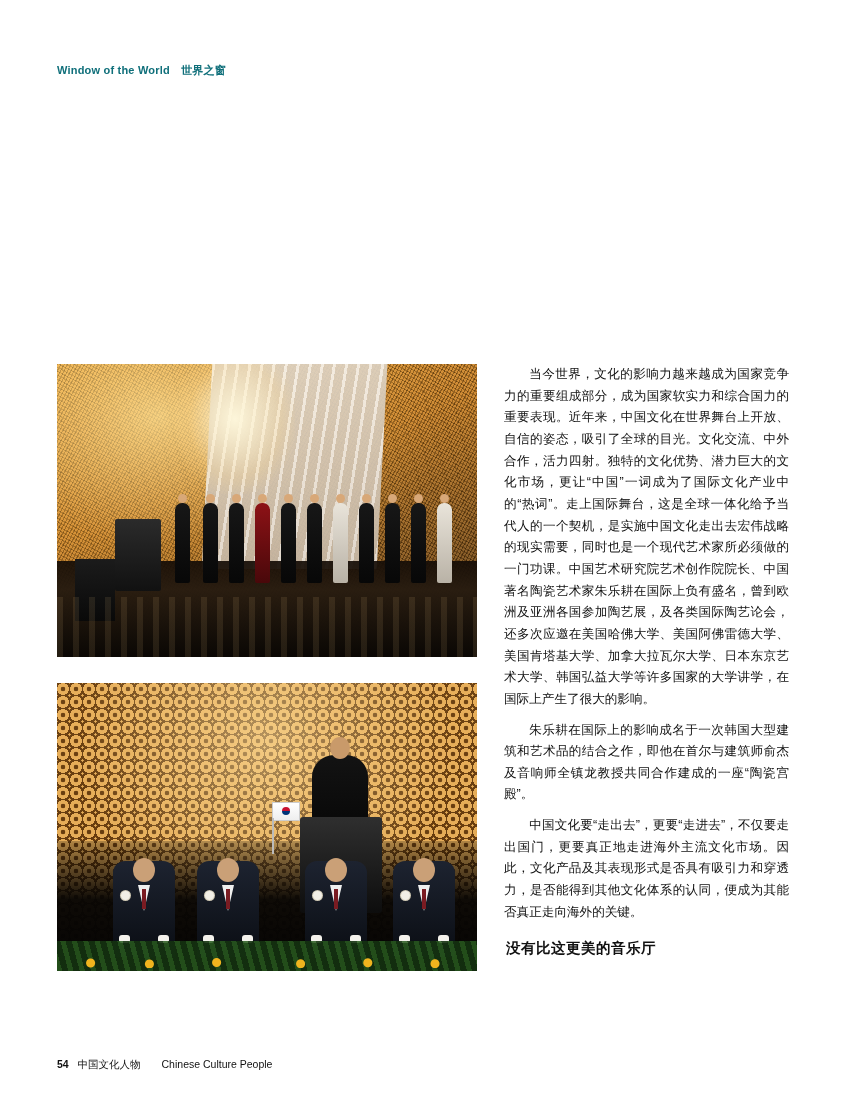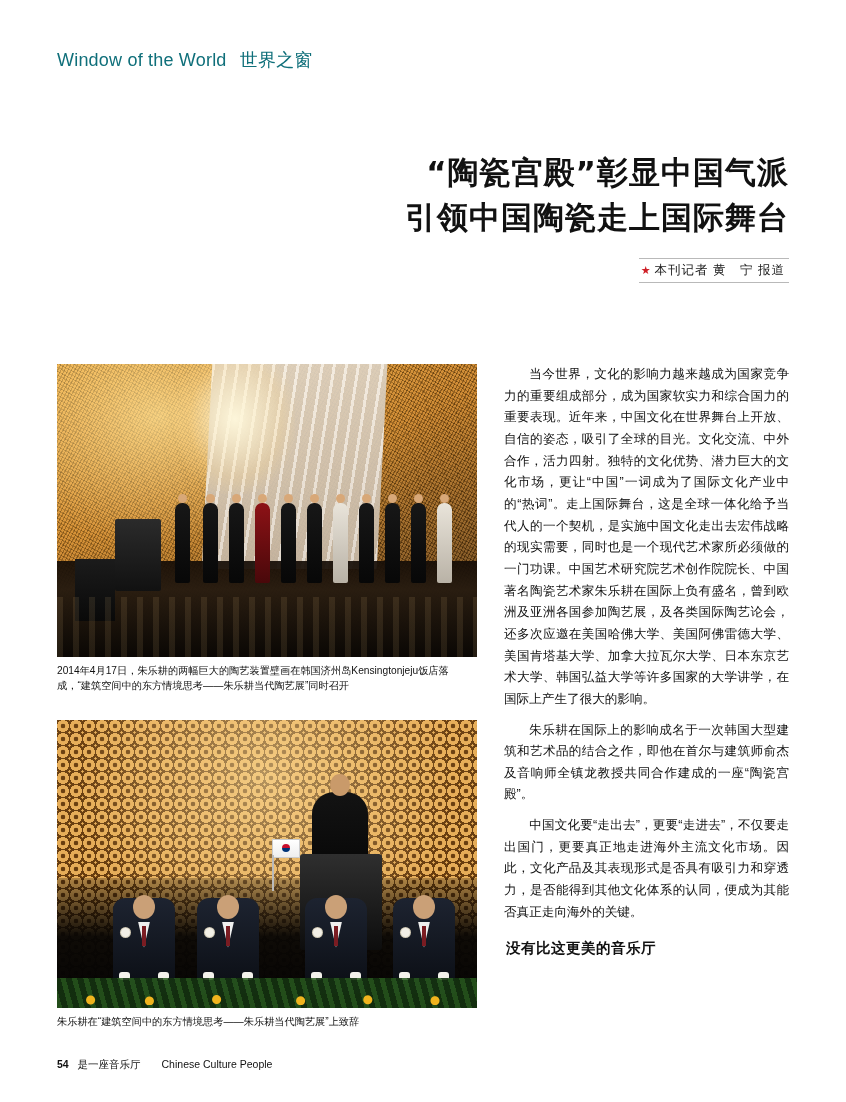--- a/index.html
+++ b/index.html
@@ -8,24 +8,24 @@
     background:#ffffff;
     font-family:"Liberation Sans", sans-serif;
     color:#1a1a1a;
     position:relative;
     overflow:hidden;
   }
   .page { position:absolute; inset:0; }
 
   
   .runhead {
-    position:absolute; left:57px; top:48px;
-    font-size:18px; letter-spacing:0.2px;
+    position:absolute; left:57px; top:63px;
+    font-size:11px; letter-spacing:0.2px;
     color:#0f6f7a;
-    font-weight:normal;
+    font-weight:bold;
   }
   .runhead .cn { margin-left:8px; }
 
   
   .title-block {
     position:absolute; left:57px; top:150px; width:732px;
     text-align:right;
   }
   .title-line {
     font-family:"DejaVu Sans", sans-serif;
@@ -222,27 +222,20 @@
 </head>
 <body>
 
 <div class="page">
 
   <div class="runhead">
     <span>Window of the World</span>
     <span class="cn">世界之窗</span>
   </div>
 
-  <div class="title-block">
-    <div class="title-line">“陶瓷宫殿”彰显中国气派</div>
-    <div class="title-line">引领中国陶瓷走上国际舞台</div>
-    <div class="byline">
-      <span class="star">★</span><span>本刊记者 黄　宁 报道</span>
-    </div>
-  </div>
 
   <div class="left-col">
 
     <div class="photo photo1">
       <div class="p1-wall"></div>
       <div class="p1-curtain"></div>
       <div class="p1-glow"></div>
       <div class="p1-floor"></div>
       <div class="p1-row">
         <div class="fig" style="left:118px">
@@ -276,21 +269,20 @@
             <span class="head"></span>
           </div>
         <div class="fig light" style="left:380px">
             <span class="head"></span>
           </div>
       </div>
       <div class="p1-podium"></div>
       <div class="p1-speaker"></div>
       <div class="p1-refl"></div>
     </div>
-    <div class="caption">2014年4月17日，朱乐耕的两幅巨大的陶艺装置壁画在韩国济州岛Kensingtonjeju饭店落成，“建筑空间中的东方情境思考——朱乐耕当代陶艺展”同时召开</div>
 
     <div class="photo photo2">
       <div class="p2-wall"></div>
       <div class="p2-dark"></div>
       <div class="p2-flags">
         <div class="flag kr">
             <i></i>
           </div>
         <div class="flag cn">
             <i></i>
@@ -329,30 +321,29 @@
           <span class="head"></span>
           <span class="shirt"></span>
           <span class="tie"></span>
           <span class="flower"></span>
           <span class="glove l"></span>
           <span class="glove r"></span>
         </div>
       </div>
       <div class="p2-plants"></div>
     </div>
-    <div class="caption">朱乐耕在“建筑空间中的东方情境思考——朱乐耕当代陶艺展”上致辞</div>
 
   </div>
 
   <div class="right-col">
     <p>当今世界，文化的影响力越来越成为国家竞争力的重要组成部分，成为国家软实力和综合国力的重要表现。近年来，中国文化在世界舞台上开放、自信的姿态，吸引了全球的目光。文化交流、中外合作，活力四射。独特的文化优势、潜力巨大的文化市场，更让“中国”一词成为了国际文化产业中的“热词”。走上国际舞台，这是全球一体化给予当代人的一个契机，是实施中国文化走出去宏伟战略的现实需要，同时也是一个现代艺术家所必须做的一门功课。中国艺术研究院艺术创作院院长、中国著名陶瓷艺术家朱乐耕在国际上负有盛名，曾到欧洲及亚洲各国参加陶艺展，及各类国际陶艺论会，还多次应邀在美国哈佛大学、美国阿佛雷德大学、美国肯塔基大学、加拿大拉瓦尔大学、日本东京艺术大学、韩国弘益大学等许多国家的大学讲学，在国际上产生了很大的影响。</p>
     <p>朱乐耕在国际上的影响成名于一次韩国大型建筑和艺术品的结合之作，即他在首尔与建筑师俞杰及音响师全镇龙教授共同合作建成的一座“陶瓷宫殿”。</p>
     <p>中国文化要“走出去”，更要“走进去”，不仅要走出国门，更要真正地走进海外主流文化市场。因此，文化产品及其表现形式是否具有吸引力和穿透力，是否能得到其他文化体系的认同，便成为其能否真正走向海外的关键。</p>
     <h3>没有比这更美的音乐厅</h3>
   </div>
 
   <div class="footer">
     <span class="pg">54</span>
-    <span>是一座音乐厅</span>
+    <span>中国文化人物</span>
     <span style="margin-left:18px">Chinese Culture People</span>
   </div>
 
 </div>
 
 </body></html>

